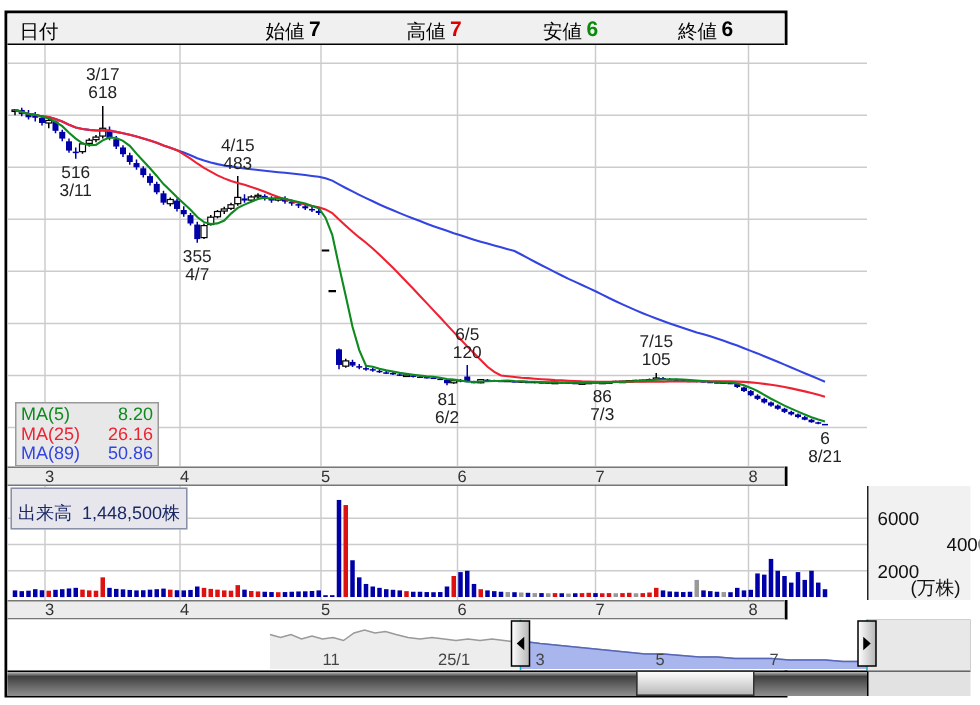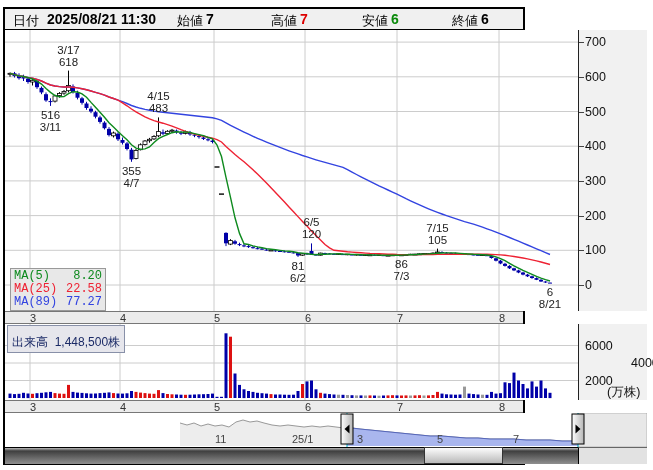--- a/index.html
+++ b/index.html
@@ -22,41 +22,40 @@
   .axis-panel .tick-mark { position: absolute; left: 0; width: 5px; height: 1px; background: #444; }
   .x-band { height: 13px; background: #ececec; border-top: 1px solid #777;
     border-bottom: 1px solid #777; position: relative; }
   .x-band span { position: absolute; top: 0px; font-size: 11px; color: #333;
     transform: translateX(-50%); }
   .vol-row { height: 76px; }
   .vol-title { position: absolute; left: 2px; top: 1px; background: #e6e6ec;
     border: 1px solid #8890a8; font-size: 12px; color: #1b2a66; padding: 8px 4px 1px 4px;
     white-space: nowrap; z-index: 3; }
   .ma-legend { position: absolute; left: 5px; top: 238px; width: 96px;
-    background: #e8e8e8; border: 1px solid #999; font-size: 12px; padding: 1px 3px; z-index: 3; font-family: Liberation Mono, monospace; }
+    background: #e8e8e8; border: 1px solid #999; font-size: 12px; padding: 1px 3px; z-index: 3; }
   .ma-legend .ma-row { display: flex; justify-content: space-between; line-height: 13px; }
   .nav-row { height: 34px; background: #fff; }
   .scroll-row { height: 17px; position: relative; background: #e0e0e0; }
   .sb-track { position: absolute; left: 0; top: 0; width: 573px; height: 100%;
     background: linear-gradient(180deg, #bbb 0, #3f3f3f 3px, #8f8f8f 100%);
     border-top: 1px solid #000; }
   .sb-thumb { position: absolute; left: 419px; top: 0; width: 79px; height: 100%;
     background: linear-gradient(180deg, #fdfdfd, #b9b9b9); border: 1px solid #333; }
   .sb-right { position: absolute; left: 573px; top: 0; width: 69px; height: 100%;
     background: #e2e2e2; border-left: 1px solid #000; border-top: 1px solid #666; }
   text { font-family: "Liberation Sans", "DejaVu Sans", sans-serif; }
 </style>
 </head>
 <body>
 
 <div class="widget">
 
   <div class="header">
     <span style="left:8px">日付</span>
-    <span class="hv" style="left:42px">2025/08/21 11:30</span>
     <span style="left:172px">始値</span>
     <span class="hv" style="left:201px">7</span>
     <span style="left:266px">高値</span>
     <span class="hv" style="left:295px;color:#dd0000">7</span>
     <span style="left:357px">安値</span>
     <span class="hv" style="left:386px;color:#0a8a0a">6</span>
     <span style="left:447px">終値</span>
     <span class="hv" style="left:476px">6</span>
   </div>
 
@@ -322,50 +321,32 @@
         <text text-anchor="middle" fill="#222" font-size="11.5px"><tspan x="63.5" y="23.6">3/17</tspan><tspan x="63.5" y="35.6">618</tspan></text>
         <text text-anchor="middle" fill="#222" font-size="11.5px"><tspan x="45.5" y="88.9">516</tspan><tspan x="45.5" y="100.9">3/11</tspan></text>
         <text text-anchor="middle" fill="#222" font-size="11.5px"><tspan x="153.5" y="70.4">4/15</tspan><tspan x="153.5" y="82.4">483</tspan></text>
         <text text-anchor="middle" fill="#222" font-size="11.5px"><tspan x="126.5" y="144.8">355</tspan><tspan x="126.5" y="156.8">4/7</tspan></text>
         <text text-anchor="middle" fill="#222" font-size="11.5px"><tspan x="306.5" y="196.4">6/5</tspan><tspan x="306.5" y="208.4">120</tspan></text>
         <text text-anchor="middle" fill="#222" font-size="11.5px"><tspan x="293.0" y="239.9">81</tspan><tspan x="293.0" y="251.9">6/2</tspan></text>
         <text text-anchor="middle" fill="#222" font-size="11.5px"><tspan x="396.5" y="238.2">86</tspan><tspan x="396.5" y="250.2">7/3</tspan></text>
         <text text-anchor="middle" fill="#222" font-size="11.5px"><tspan x="432.5" y="201.6">7/15</tspan><tspan x="432.5" y="213.6">105</tspan></text>
         <text text-anchor="middle" fill="#222" font-size="11.5px"><tspan x="545.0" y="265.9">6</tspan><tspan x="545.0" y="277.9">8/21</tspan></text>
       </svg>
-    <div class="axis-panel" id="price-axis">
-        <div class="tick-label" style="top: 5.1px;">700</div>
-        <div class="tick-mark" style="top: 12.1px;"></div>
-        <div class="tick-label" style="top: 39.8px;">600</div>
-        <div class="tick-mark" style="top: 46.8px;"></div>
-        <div class="tick-label" style="top: 74.5px;">500</div>
-        <div class="tick-mark" style="top: 81.5px;"></div>
-        <div class="tick-label" style="top: 109.2px;">400</div>
-        <div class="tick-mark" style="top: 116.2px;"></div>
-        <div class="tick-label" style="top: 143.9px;">300</div>
-        <div class="tick-mark" style="top: 150.9px;"></div>
-        <div class="tick-label" style="top: 178.6px;">200</div>
-        <div class="tick-mark" style="top: 185.6px;"></div>
-        <div class="tick-label" style="top: 213.3px;">100</div>
-        <div class="tick-mark" style="top: 220.3px;"></div>
-        <div class="tick-label" style="top: 248px;">0</div>
-        <div class="tick-mark" style="top: 255px;"></div>
-      </div>
     <div class="ma-legend" id="ma-legend">
         <div class="ma-row" style="color: rgb(14, 138, 30);">
           <span>MA(5)</span>
           <span>8.20</span>
         </div>
         <div class="ma-row" style="color: rgb(238, 34, 51);">
           <span>MA(25)</span>
-          <span>22.58</span>
+          <span>26.16</span>
         </div>
         <div class="ma-row" style="color: rgb(51, 68, 224);">
           <span>MA(89)</span>
-          <span>77.27</span>
+          <span>50.86</span>
         </div>
       </div>
   </div>
 
   <div class="x-band" id="band1">
       <span style="left: 28px;">3</span>
       <span style="left: 118px;">4</span>
       <span style="left: 212px;">5</span>
       <span style="left: 303px;">6</span>
       <span style="left: 395px;">7</span>

